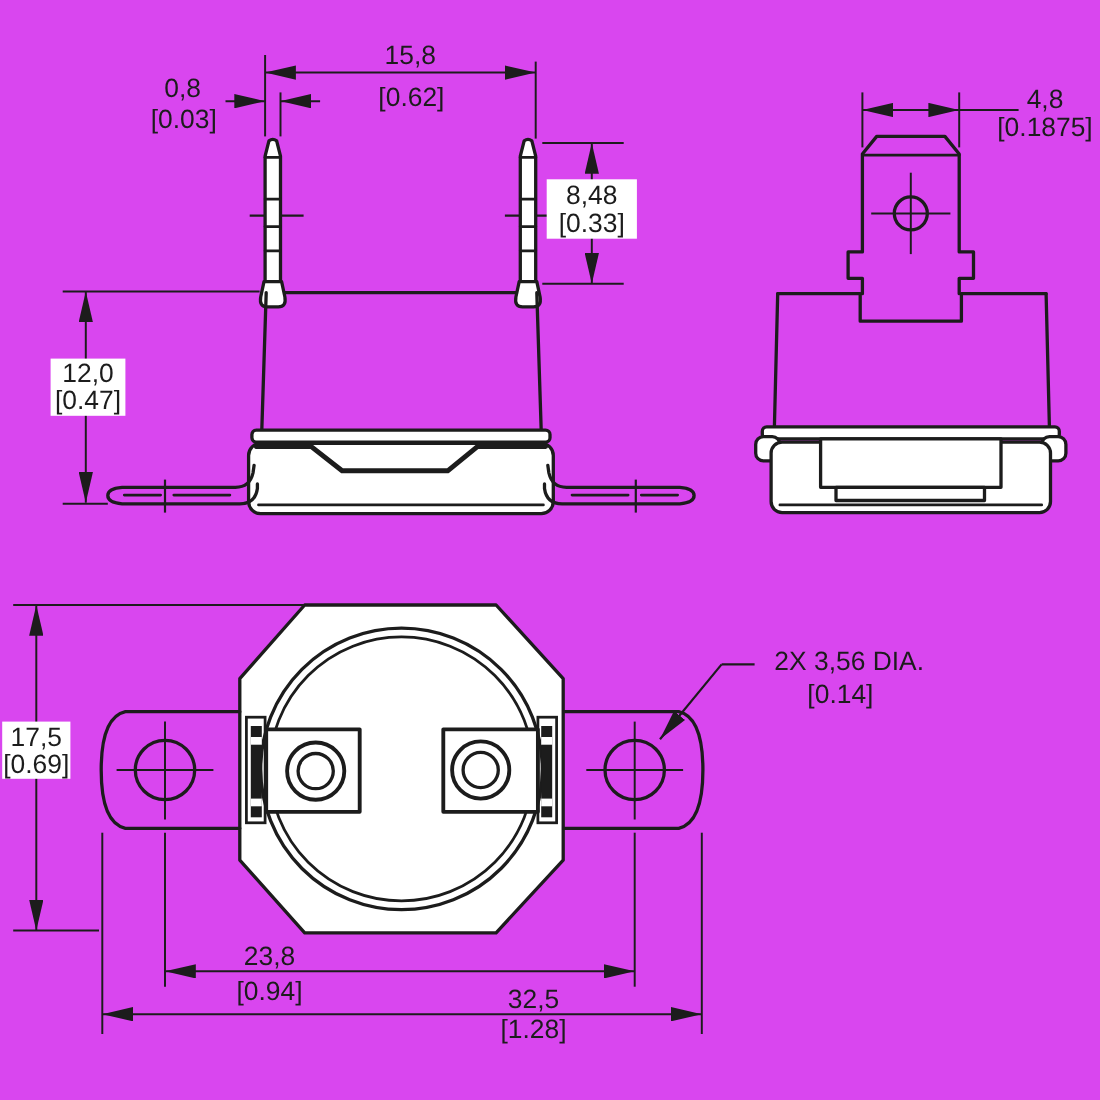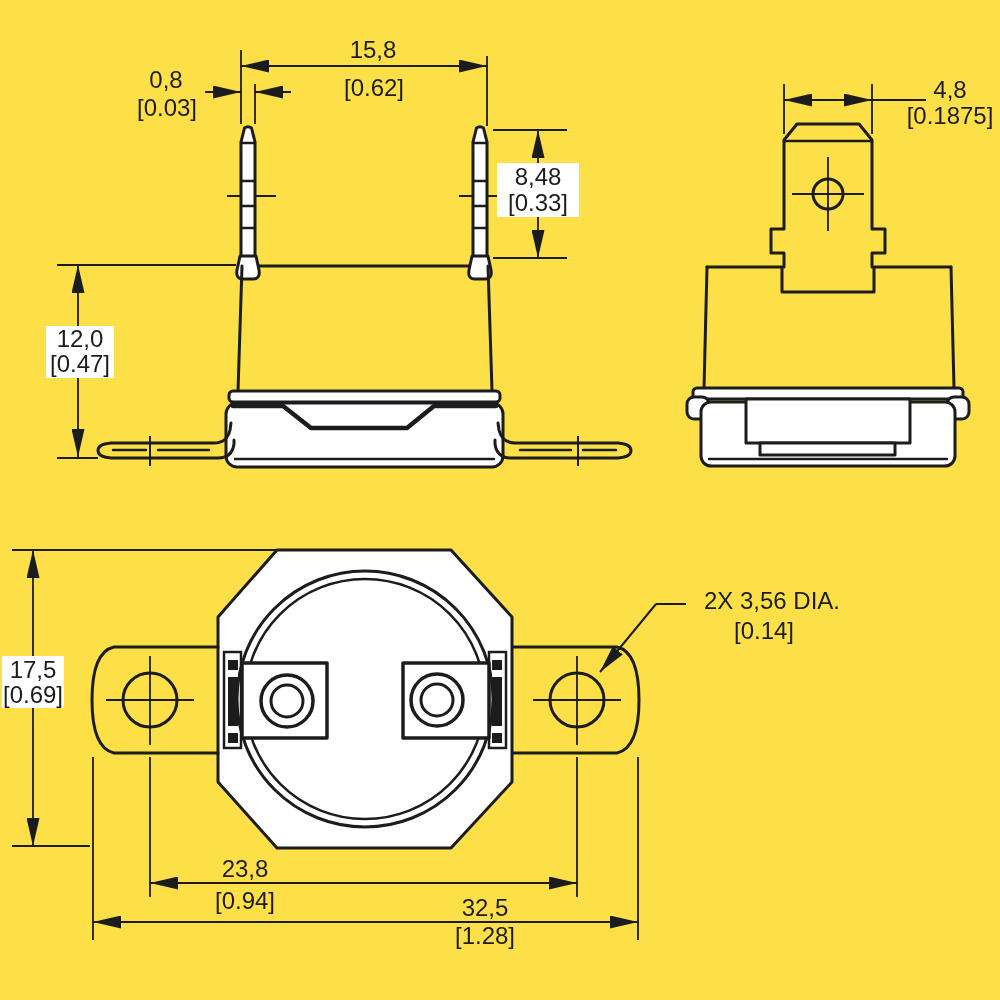--- a/index.html
+++ b/index.html
@@ -1,16 +1,16 @@
 <!DOCTYPE html>
 <html><head>
 <meta charset="utf-8">
 <style>
   html,body { margin:0; padding:0; background:#ffffff; }
-  .stage { position:relative; width:1000px; height:1000px; background:#fde047; overflow:hidden; }
+  .stage { position:relative; width:1000px; height:1000px; background:#d946ef; overflow:hidden; }
   svg { display:block; }
   .ol   { fill:none; stroke:#1c1c1c; stroke-width:3; stroke-linejoin:round; stroke-linecap:round; }
   .olf  { fill:#ffffff; stroke:#1c1c1c; stroke-width:3; stroke-linejoin:round; stroke-linecap:round; }
   .olf35{ fill:#ffffff; stroke:#1c1c1c; stroke-width:3.5; stroke-linejoin:round; }
   .c35  { fill:none; stroke:#1c1c1c; stroke-width:3.5; }
   .thin { fill:none; stroke:#1c1c1c; stroke-width:2.5; stroke-linecap:round; }
   .thick{ fill:none; stroke:#1c1c1c; stroke-width:4.5; stroke-linejoin:round; stroke-linecap:round; }
   .dim  { fill:none; stroke:#1c1c1c; stroke-width:1.8; }
   .dim2 { fill:none; stroke:#1c1c1c; stroke-width:2; }
   .blk  { fill:#1c1c1c; stroke:none; }

